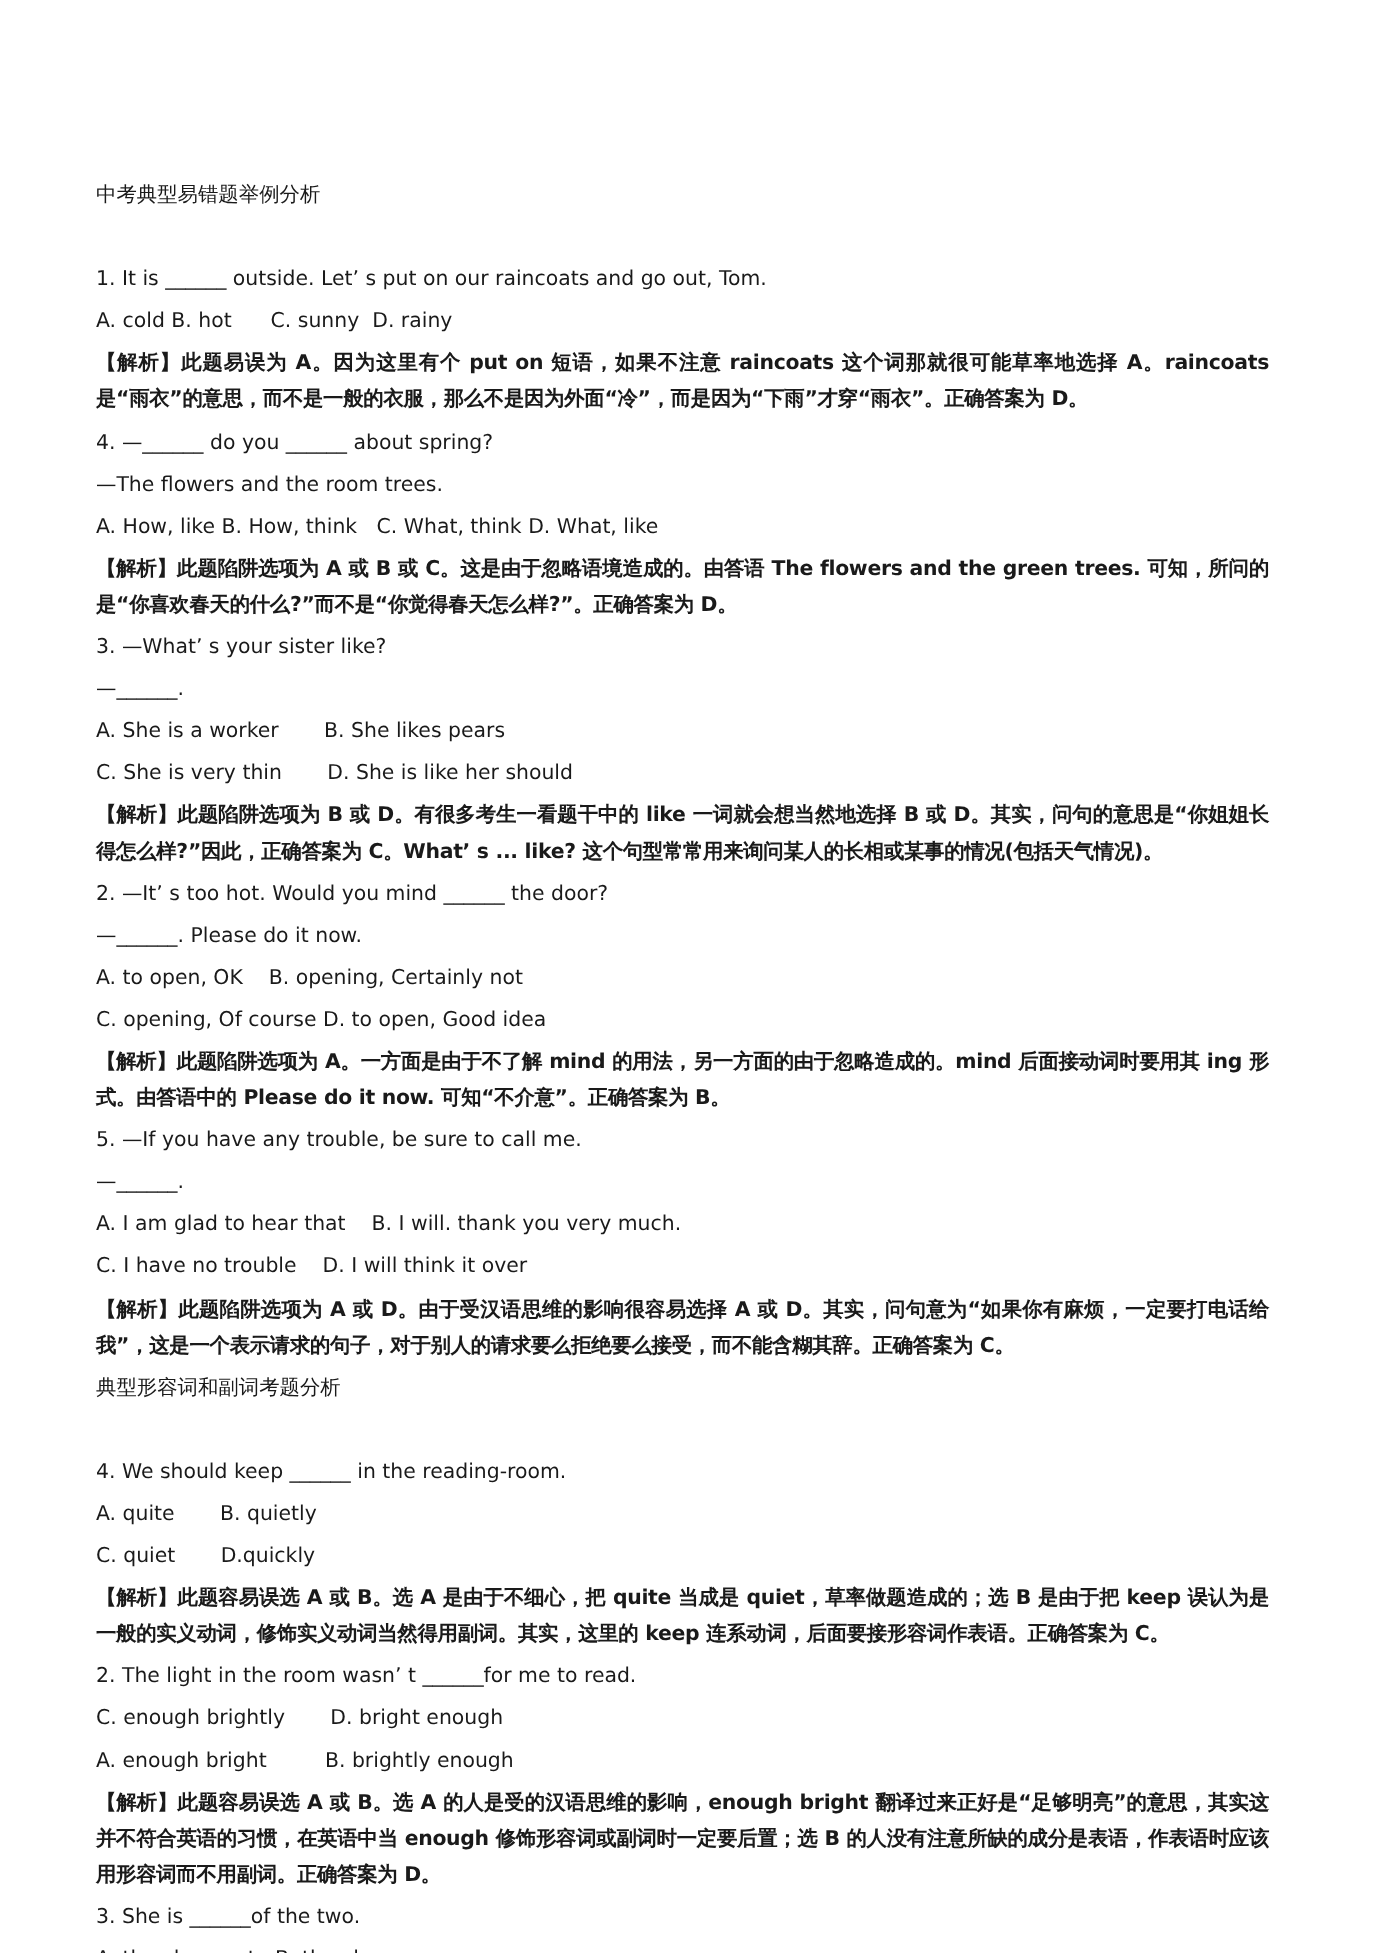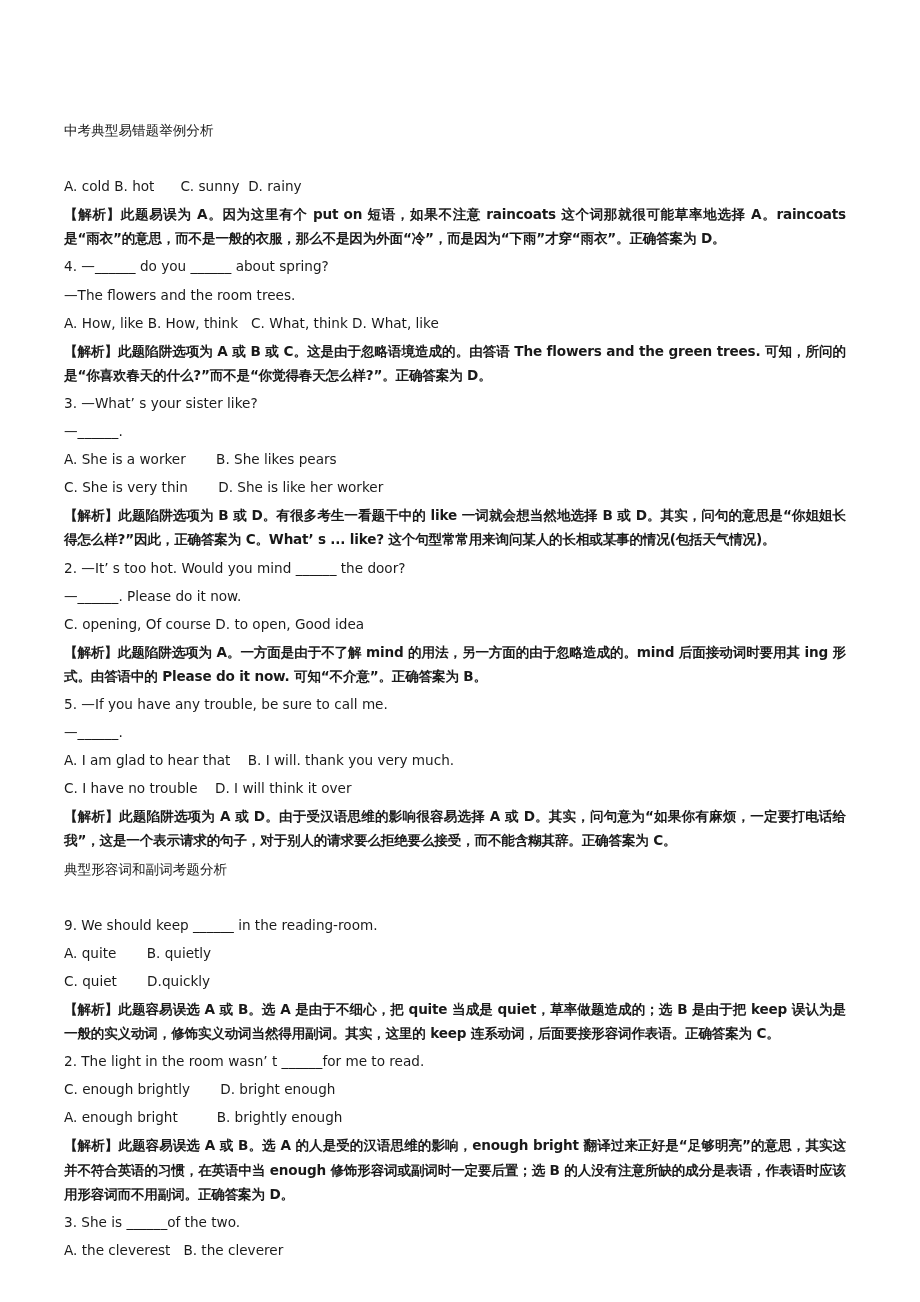--- a/index.html
+++ b/index.html
@@ -38,59 +38,61 @@
     }
   </style>
 </head>
 <body>
 
 <div class="page">
   <p class="line">中考典型易错题举例分析</p>
   <div class="blank-line"></div>
 
   <div>
+    <p class="line">1. It is ______ outside. Let’ s put on our raincoats and go out, Tom.</p>
     <p class="line">A. cold B. hot      C. sunny  D. rainy</p>
     <p class="line analysis">【解析】此题易误为 A。因为这里有个 put on 短语，如果不注意 raincoats 这个词那就很可能草率地选择 A。raincoats 是“雨衣”的意思，而不是一般的衣服，那么不是因为外面“冷”，而是因为“下雨”才穿“雨衣”。正确答案为 D。</p>
   </div>
 
   <div>
     <p class="line">4. —______ do you ______ about spring?</p>
     <p class="line">—The flowers and the room trees.</p>
     <p class="line">A. How, like B. How, think   C. What, think D. What, like</p>
     <p class="line analysis">【解析】此题陷阱选项为 A 或 B 或 C。这是由于忽略语境造成的。由答语 The flowers and the green trees. 可知，所问的是“你喜欢春天的什么?”而不是“你觉得春天怎么样?”。正确答案为 D。</p>
   </div>
 
   <div>
     <p class="line">3. —What’ s your sister like?</p>
     <p class="line">—______.</p>
     <p class="line">A. She is a worker       B. She likes pears</p>
-    <p class="line">C. She is very thin       D. She is like her worker</p>
+    <p class="line">C. She is very thin       D. She is like her should</p>
     <p class="line analysis">【解析】此题陷阱选项为 B 或 D。有很多考生一看题干中的 like 一词就会想当然地选择 B 或 D。其实，问句的意思是“你姐姐长得怎么样?”因此，正确答案为 C。What’ s ... like? 这个句型常常用来询问某人的长相或某事的情况(包括天气情况)。</p>
   </div>
 
   <div>
     <p class="line">2. —It’ s too hot. Would you mind ______ the door?</p>
     <p class="line">—______. Please do it now.</p>
+    <p class="line">A. to open, OK    B. opening, Certainly not</p>
     <p class="line">C. opening, Of course D. to open, Good idea</p>
     <p class="line analysis">【解析】此题陷阱选项为 A。一方面是由于不了解 mind 的用法，另一方面的由于忽略造成的。mind 后面接动词时要用其 ing 形式。由答语中的 Please do it now. 可知“不介意”。正确答案为 B。</p>
   </div>
 
   <div>
     <p class="line">5. —If you have any trouble, be sure to call me.</p>
     <p class="line">—______.</p>
     <p class="line">A. I am glad to hear that    B. I will. thank you very much.</p>
     <p class="line">C. I have no trouble    D. I will think it over</p>
     <p class="line analysis">【解析】此题陷阱选项为 A 或 D。由于受汉语思维的影响很容易选择 A 或 D。其实，问句意为“如果你有麻烦，一定要打电话给我”，这是一个表示请求的句子，对于别人的请求要么拒绝要么接受，而不能含糊其辞。正确答案为 C。</p>
   </div>
 
   <p class="line">典型形容词和副词考题分析</p>
   <div class="blank-line"></div>
 
   <div>
-    <p class="line">9. We should keep ______ in the reading-room.</p>
+    <p class="line">4. We should keep ______ in the reading-room.</p>
     <p class="line">A. quite       B. quietly</p>
     <p class="line">C. quiet       D.quickly</p>
     <p class="line analysis">【解析】此题容易误选 A 或 B。选 A 是由于不细心，把 quite 当成是 quiet，草率做题造成的；选 B 是由于把 keep 误认为是一般的实义动词，修饰实义动词当然得用副词。其实，这里的 keep 连系动词，后面要接形容词作表语。正确答案为 C。</p>
   </div>
 
   <div>
     <p class="line">2. The light in the room wasn’ t ______for me to read.</p>
     <p class="line">C. enough brightly       D. bright enough</p>
     <p class="line">A. enough bright         B. brightly enough</p>
     <p class="line analysis">【解析】此题容易误选 A 或 B。选 A 的人是受的汉语思维的影响，enough bright 翻译过来正好是“足够明亮”的意思，其实这并不符合英语的习惯，在英语中当 enough 修饰形容词或副词时一定要后置；选 B 的人没有注意所缺的成分是表语，作表语时应该用形容词而不用副词。正确答案为 D。</p>

